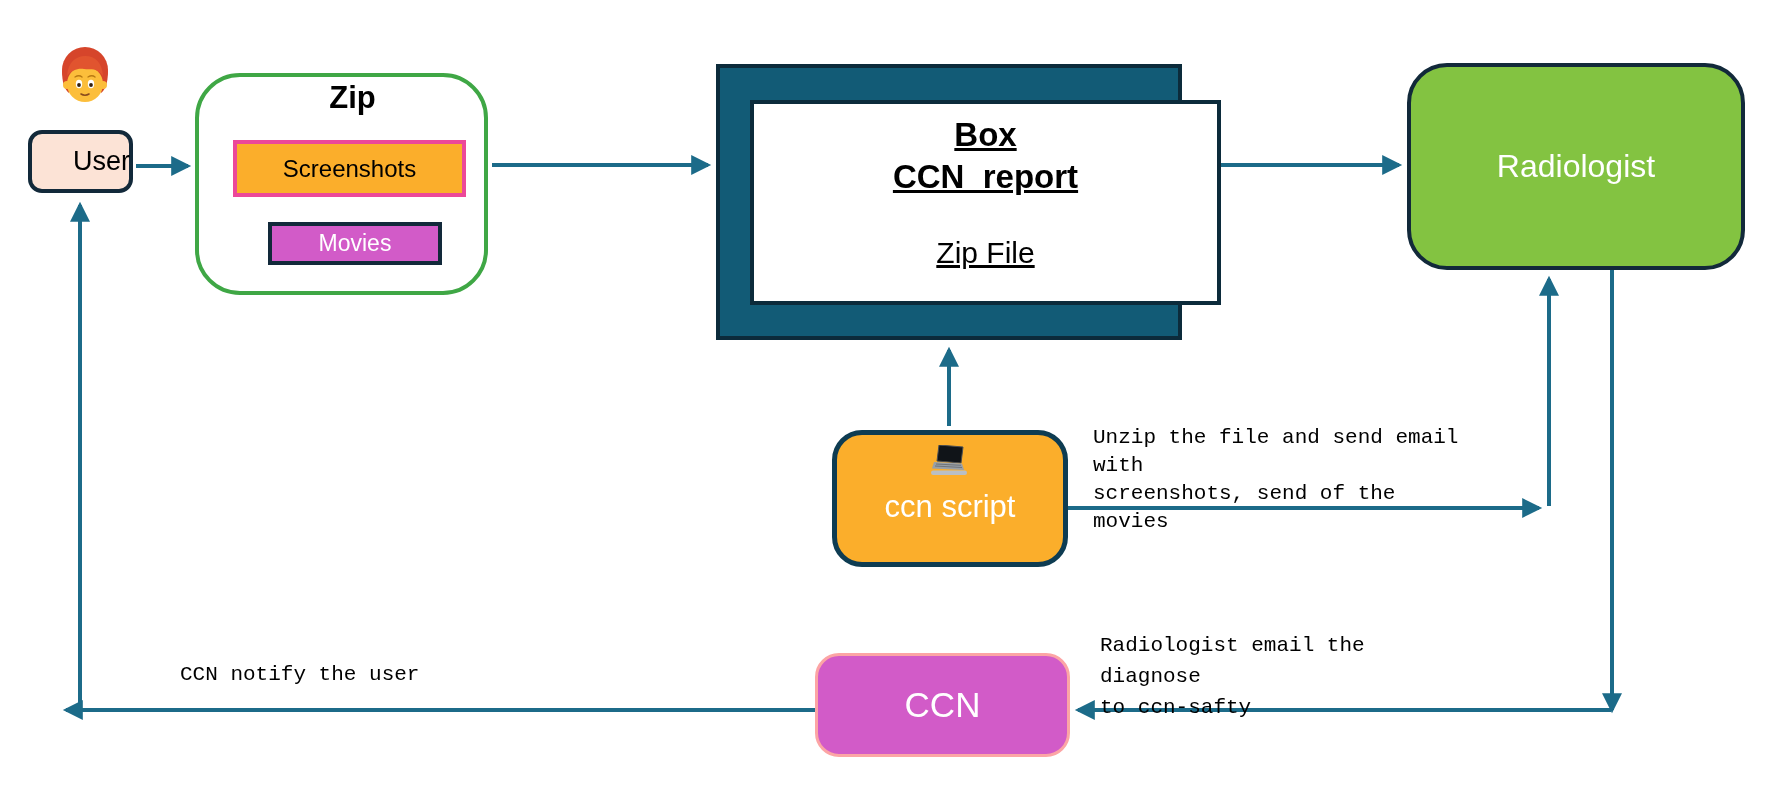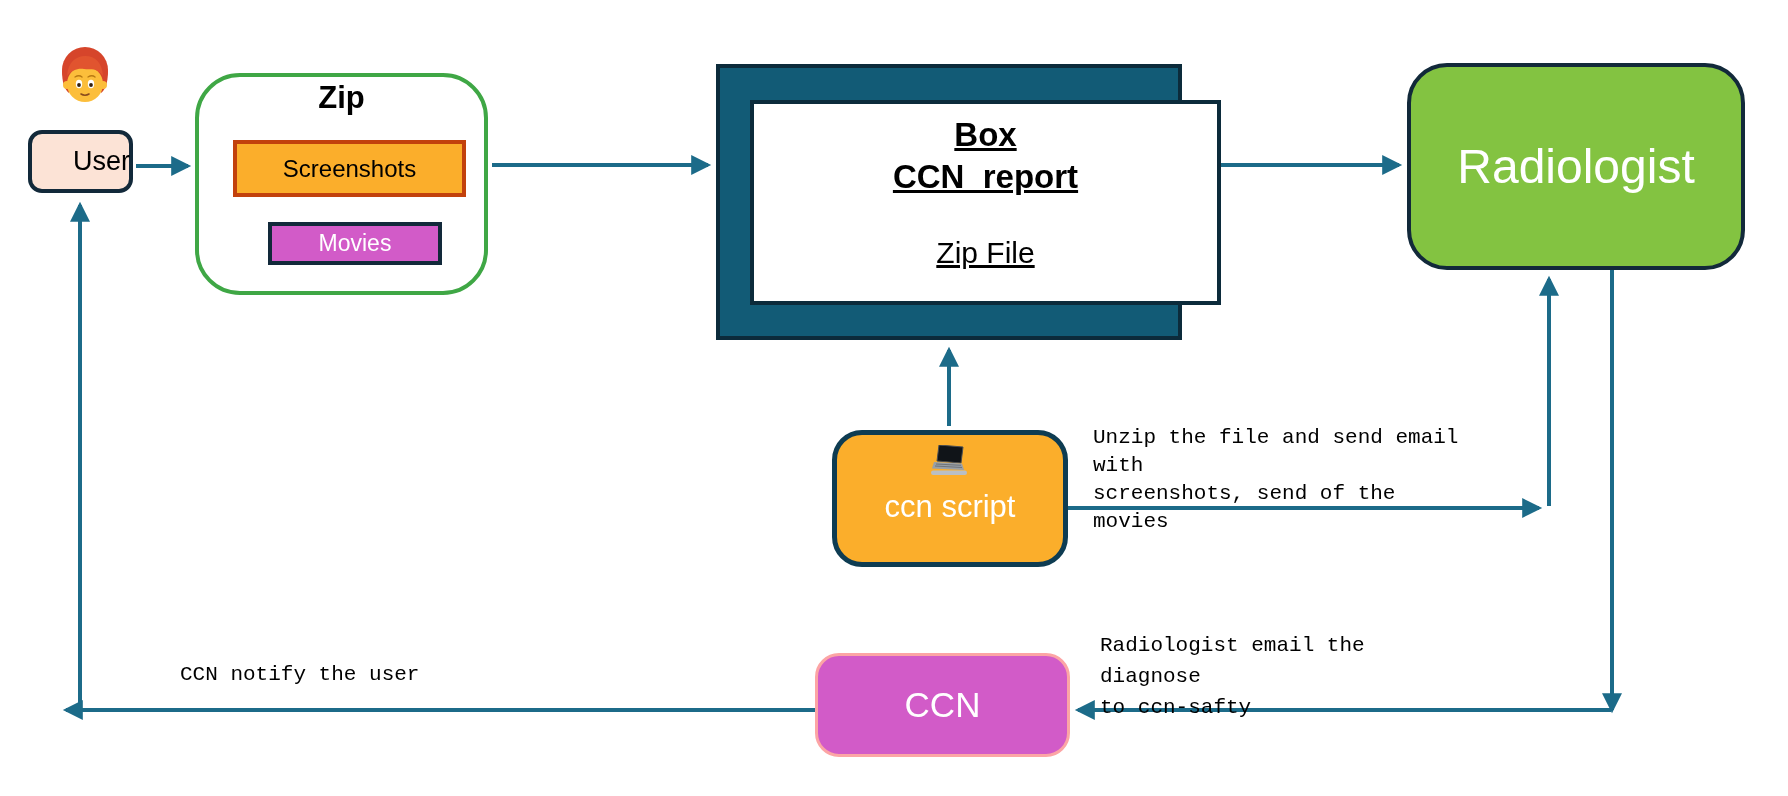--- a/index.html
+++ b/index.html
@@ -13,47 +13,47 @@
   
   .node-user{
     left:28px;top:130px;width:105px;height:63px;border-radius:14px;
     background:#FCE3D6;border:4px solid #12293A;font-size:27px;padding-left:42px;
   }
   .zip-container{
     left:195px;top:73px;width:293px;height:222px;border-radius:45px;
     background:#fff;border:4px solid #3FA745;
   }
   .zip-title{
-    left:195px;top:80px;width:293px;text-align:center;
+    left:206px;top:80px;width:293px;text-align:center;
     font-size:31px;font-weight:bold;
   }
   .node-screenshots{
     left:233px;top:140px;width:233px;height:57px;
-    background:#FBAE2B;border:4px solid #c2410c;font-size:24px;
+    background:#FBAE2B;border:4px solid #ec4899;font-size:24px;
   }
   .node-movies{
     left:268px;top:222px;width:174px;height:43px;
     background:#D25BC8;border:4px solid #12293A;font-size:23px;color:#fff;
   }
   .box-outer{
     left:716px;top:64px;width:466px;height:276px;
     background:#125B76;border:4px solid #0C2B3B;
   }
   .box-inner{
     left:750px;top:100px;width:471px;height:205px;
     background:#fff;border:4px solid #0C2B3B;
     display:flex;flex-direction:column;align-items:center;justify-content:flex-start;
     padding-top:10px;
     text-decoration:underline;
   }
   .box-inner .t1{font-size:33px;font-weight:bold;line-height:42px;}
   .box-inner .t2{font-size:30px;line-height:40px;margin-top:35px;}
   .node-radiologist{
     left:1407px;top:63px;width:338px;height:207px;border-radius:40px;
-    background:#83C341;border:4px solid #12293A;font-size:48px;color:#fff;
+    background:#83C341;border:4px solid #12293A;font-size:32px;color:#fff;
   }
   .node-ccn-script{
     left:832px;top:430px;width:236px;height:137px;border-radius:30px;
     background:#FBAE2B;border:5px solid #0E3C52;
     display:flex;flex-direction:column;align-items:center;justify-content:flex-start;
     padding-top:10px;
   }
   .node-ccn-script .lbl{font-size:31px;color:#fff;margin-top:8px;}
   .node-ccn{
     left:815px;top:653px;width:255px;height:104px;border-radius:24px;

